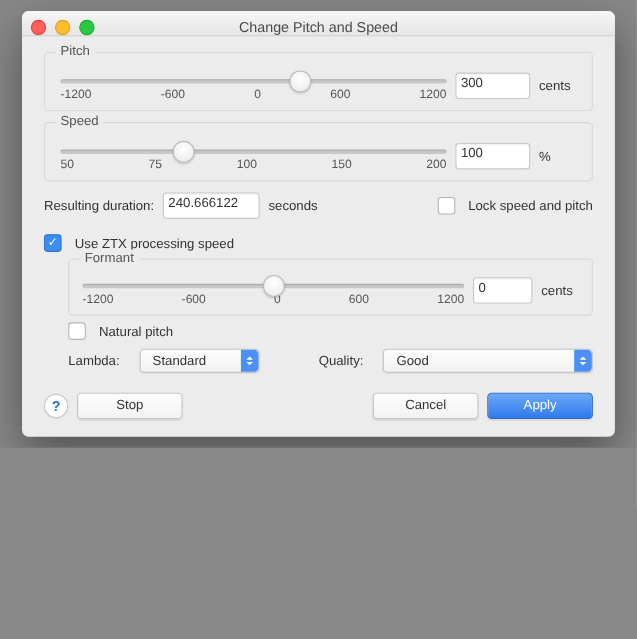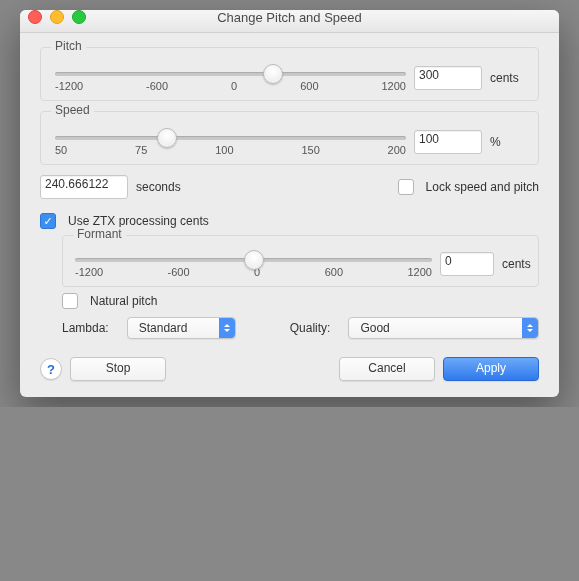--- a/index.html
+++ b/index.html
@@ -18,21 +18,21 @@
     background: #ececec;
     border-radius: 6px;
     box-shadow: 0 15px 40px rgba(0,0,0,0.4);
     overflow: hidden;
   }
   .titlebar {
     height: 22px;
     background: linear-gradient(#f6f6f6, #e6e6e6);
     border-bottom: 1px solid #d0d0d0;
     display: flex;
-    align-items: flex-start;
+    align-items: flex-end;
     position: relative;
     padding: 0 8px;
   }
   .traffic { display: flex; gap: 8px; }
   .dot { width: 12px; height: 12px; border-radius: 50%; }
   .dot.red { background:#ff5f57; border:1px solid #e0443e;}
   .dot.yellow{background:#ffbd2e;border:1px solid #dea123;}
   .dot.green{background:#28c940;border:1px solid #1aab29;}
   .title { position:absolute; left:0; right:0; text-align:center; font-size:13px; color:#4a4a4a;}
   .content { padding: 14px 20px 16px 20px; }
@@ -98,21 +98,21 @@
   }
   .checkbox.checked { background:#3b8ff0; border-color:#2f75d1;}
   .checkbox.checked::after{
     content:"✓"; color:#fff; font-size:11px; line-height:1;
   }
   .ztx-block { margin-left: 22px; margin-top:4px;}
   .sub-label { font-size:12px; color:#555; margin-bottom:4px;}
   .inner-group {
     border:1px solid #d8d8d8;
     border-radius:4px;
-    padding: 14px 2px 8px 12px;
+    padding: 14px 12px 8px 12px;
     position:relative;
     background:#ececec;
   }
   .inner-group .group-label{top:-9px;}
   .dropdown {
     display:inline-flex;
     align-items:center;
     background: linear-gradient(#fdfdfd,#f2f2f2);
     border:1px solid #c6c6c6;
     border-radius:4px;
@@ -220,30 +220,31 @@
             <span>150</span>
             <span>200</span>
           </div>
         </div>
         <div class="numbox">100</div>
         <div class="unit">%</div>
       </div>
     </div>
 
     <div class="row">
+      <span class="label">Resulting duration:</span>
       <div class="numbox" style="width:78px">240.666122</div>
       <span class="label">seconds</span>
       <div class="spacer"></div>
       <span class="checkbox"></span>
       <span class="label">Lock speed and pitch</span>
     </div>
 
     <div class="row" style="margin-top:14px">
       <span class="checkbox checked"></span>
-      <span class="label">Use ZTX processing cents</span>
+      <span class="label">Use ZTX processing speed</span>
     </div>
 
     <div class="ztx-block">
 
       <div class="inner-group">
         <div class="group-label">Formant</div>
         <div class="slider-row">
           <div class="slider-wrap">
             <div class="slider-track">
               <div class="slider-thumb" style="left:50%"></div>

